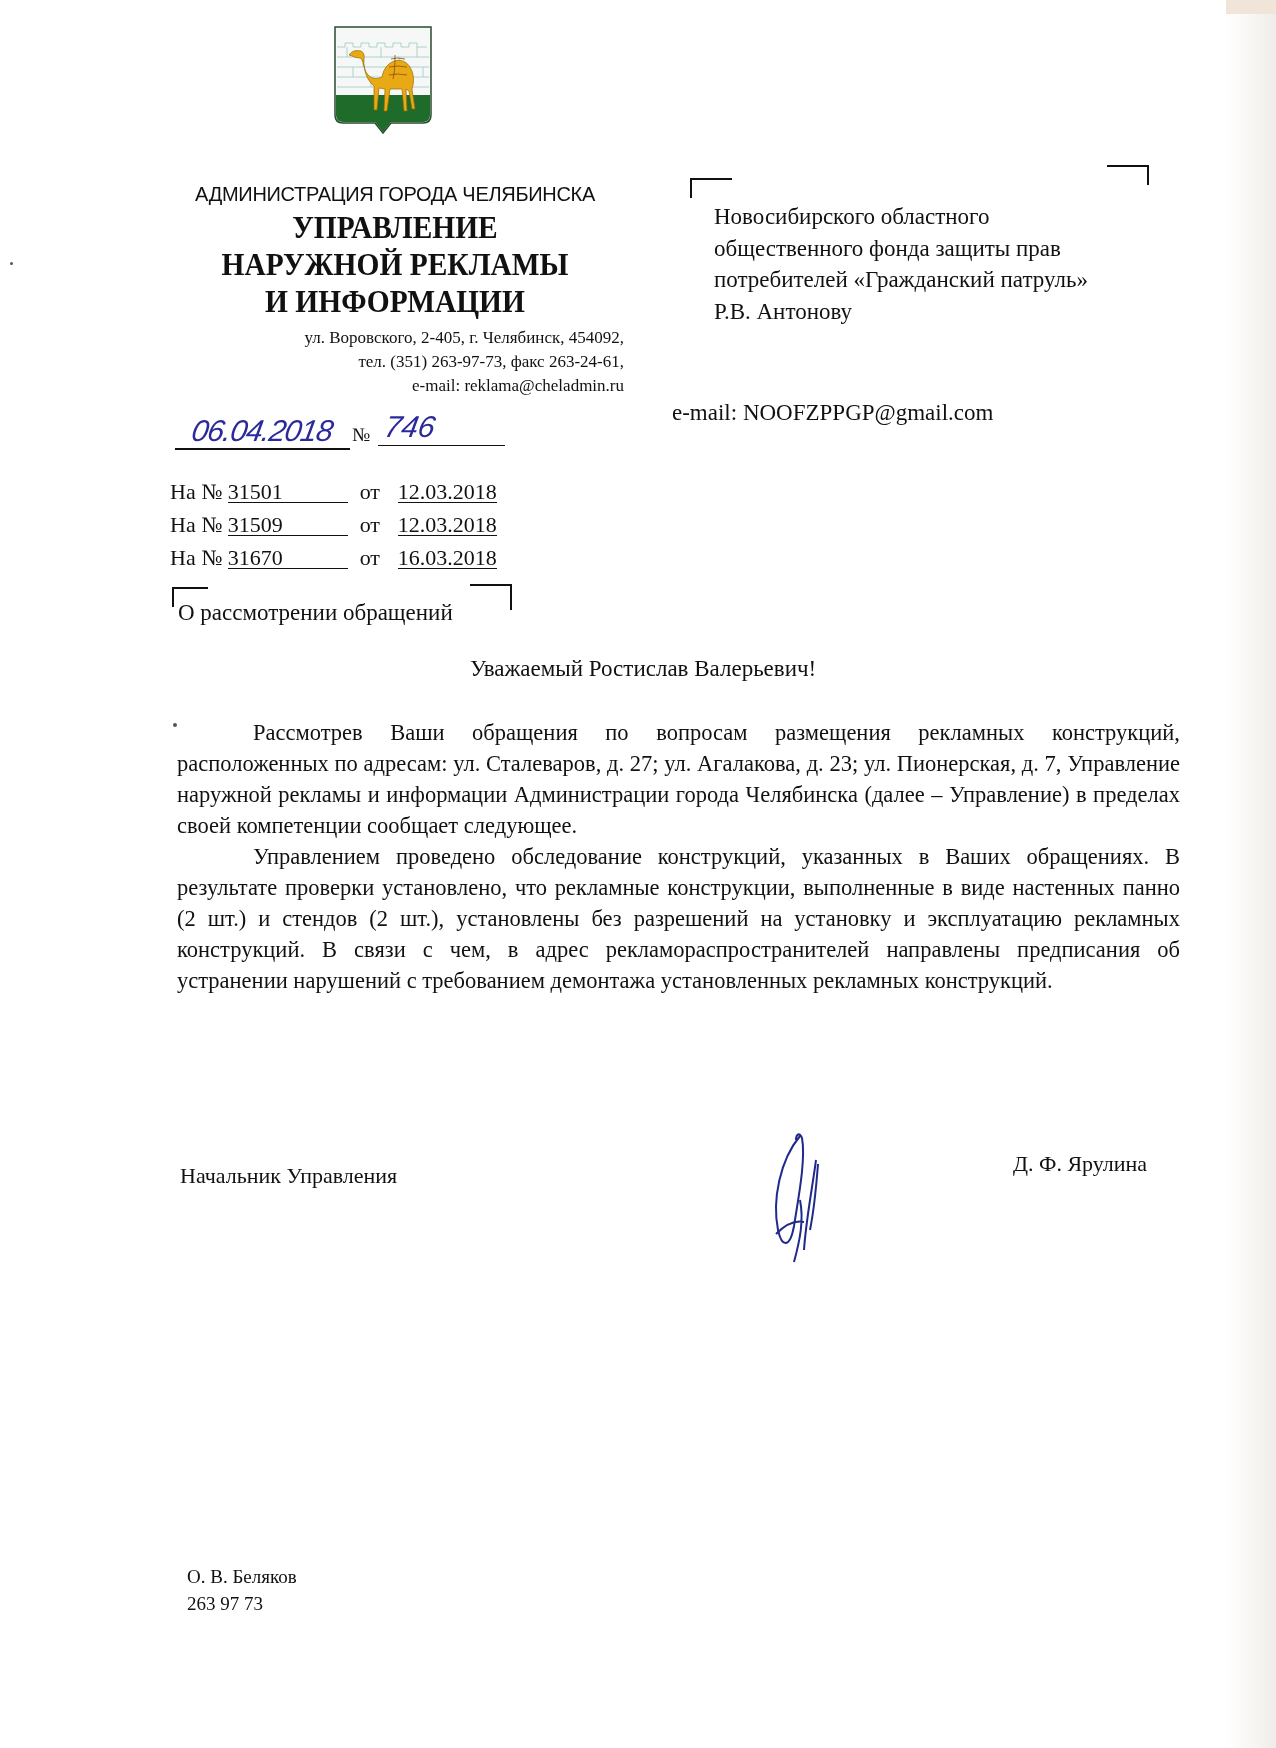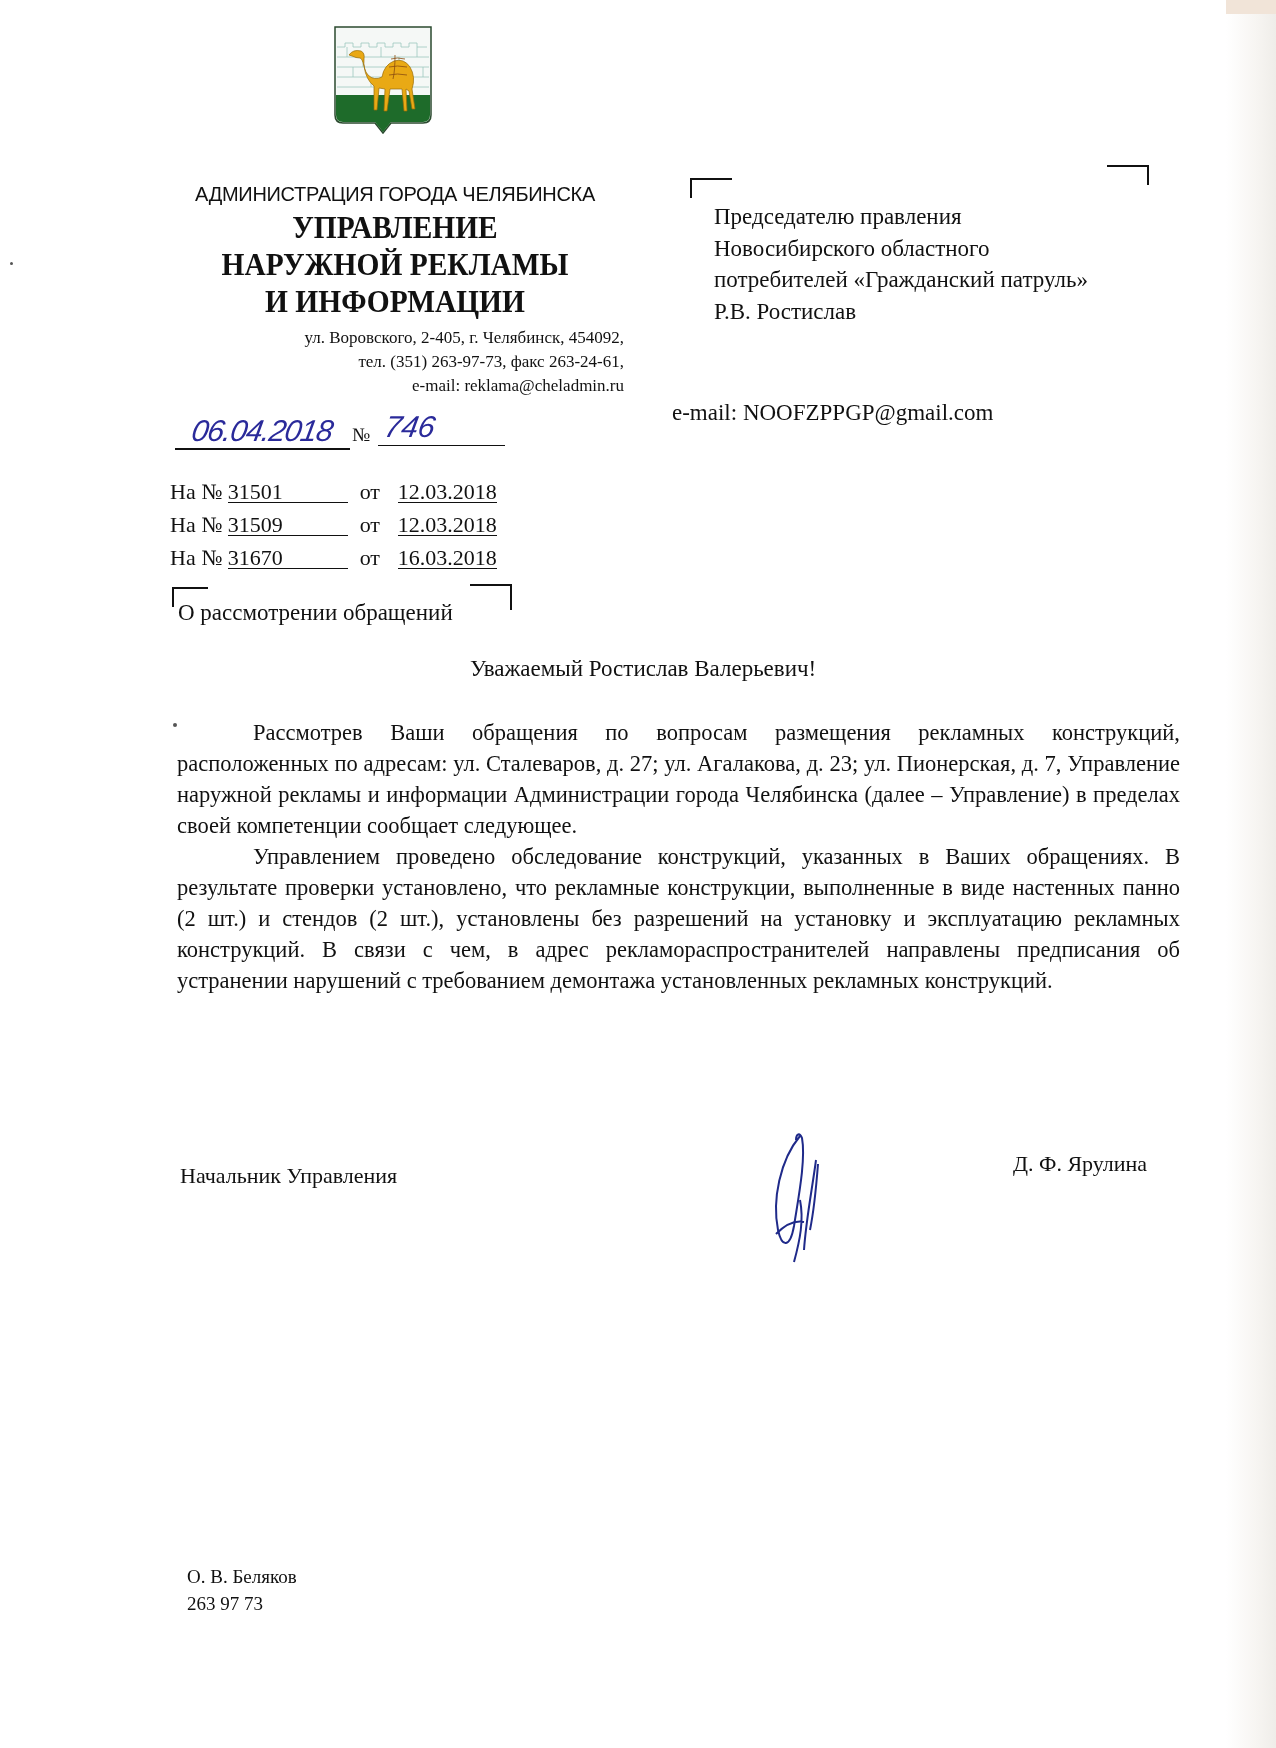--- a/index.html
+++ b/index.html
@@ -100,24 +100,24 @@
   </div>
 </div>
 
 <div class="corner c-tl" style="left:172px; top:587px; width:34px;"></div>
 <div class="corner c-tr" style="left:470px; top:584px; width:40px; height:24px;"></div>
 <div class="abs subject">О рассмотрении обращений</div>
 
 <div class="corner c-tl" style="left:690px; top:178px; width:40px;"></div>
 <div class="corner c-tr" style="left:1107px; top:165px; width:40px; height:18px;"></div>
 <div class="abs recipient">
-  <div>Председателю правления</div>
   <div>Новосибирского областного</div>
+  <div>общественного фонда защиты прав</div>
   <div>потребителей «Гражданский патруль»</div>
-  <div>Р.В. Ростислав</div>
+  <div>Р.В. Антонову</div>
 </div>
 <div class="abs rec-email">e-mail: NOOFZPPGP@gmail.com</div>
 
 <div class="abs greeting">Уважаемый Ростислав Валерьевич!</div>
 
 <div class="abs body-text">
   <p>Рассмотрев Ваши обращения по вопросам размещения рекламных конструкций, расположенных по адресам: ул. Сталеваров, д. 27; ул. Агалакова, д. 23; ул. Пионерская, д. 7, Управление наружной рекламы и информации Администрации города Челябинска (далее – Управление) в пределах своей компетенции сообщает следующее.</p>
   <p>Управлением проведено обследование конструкций, указанных в Ваших обращениях. В результате проверки установлено, что рекламные конструкции, выполненные в виде настенных панно (2 шт.) и стендов (2 шт.), установлены без разрешений на установку и эксплуатацию рекламных конструкций. В связи с чем, в адрес рекламораспространителей направлены предписания об устранении нарушений с требованием демонтажа установленных рекламных конструкций.</p>
 </div>
 

